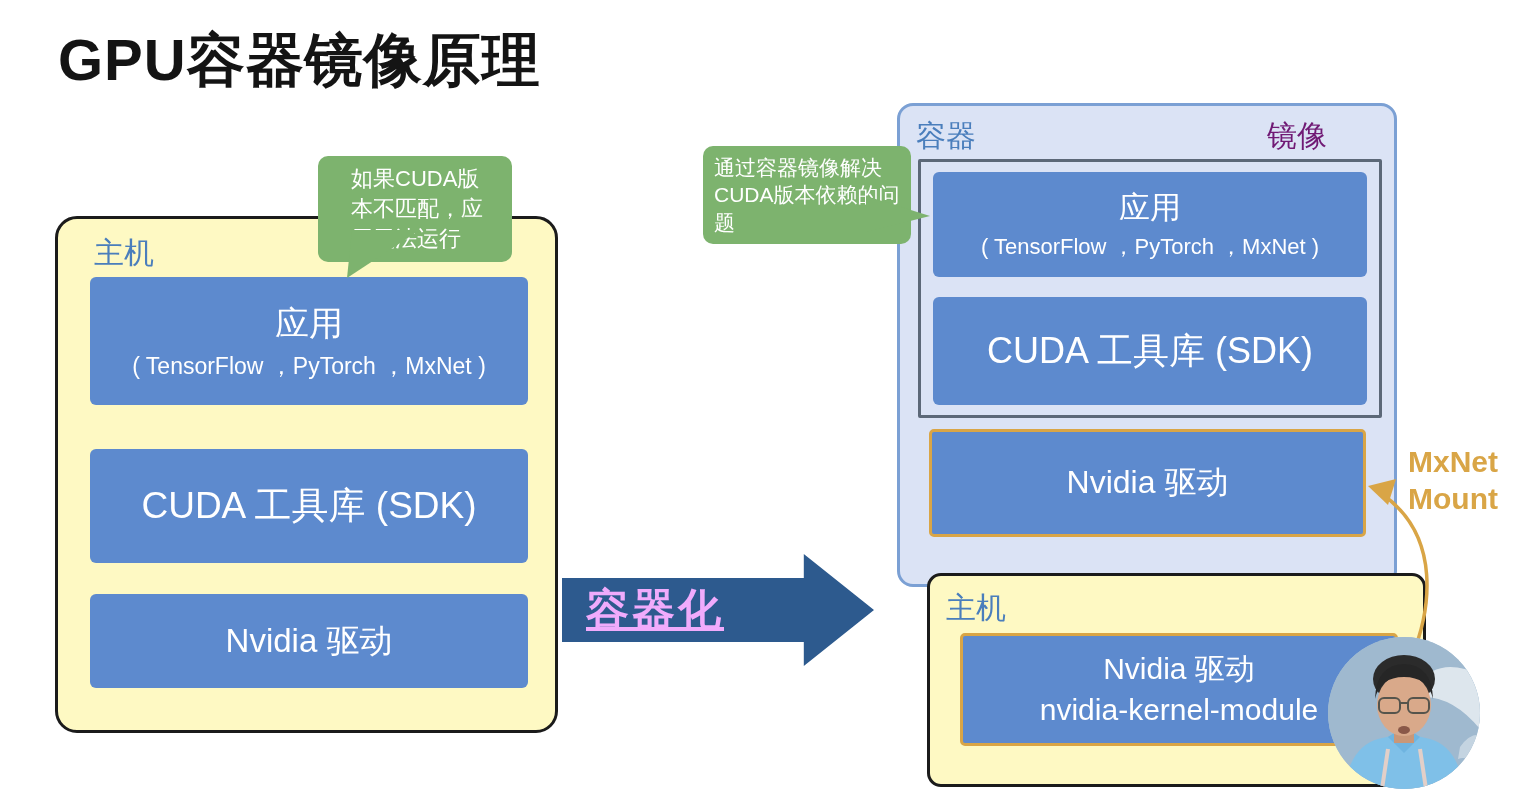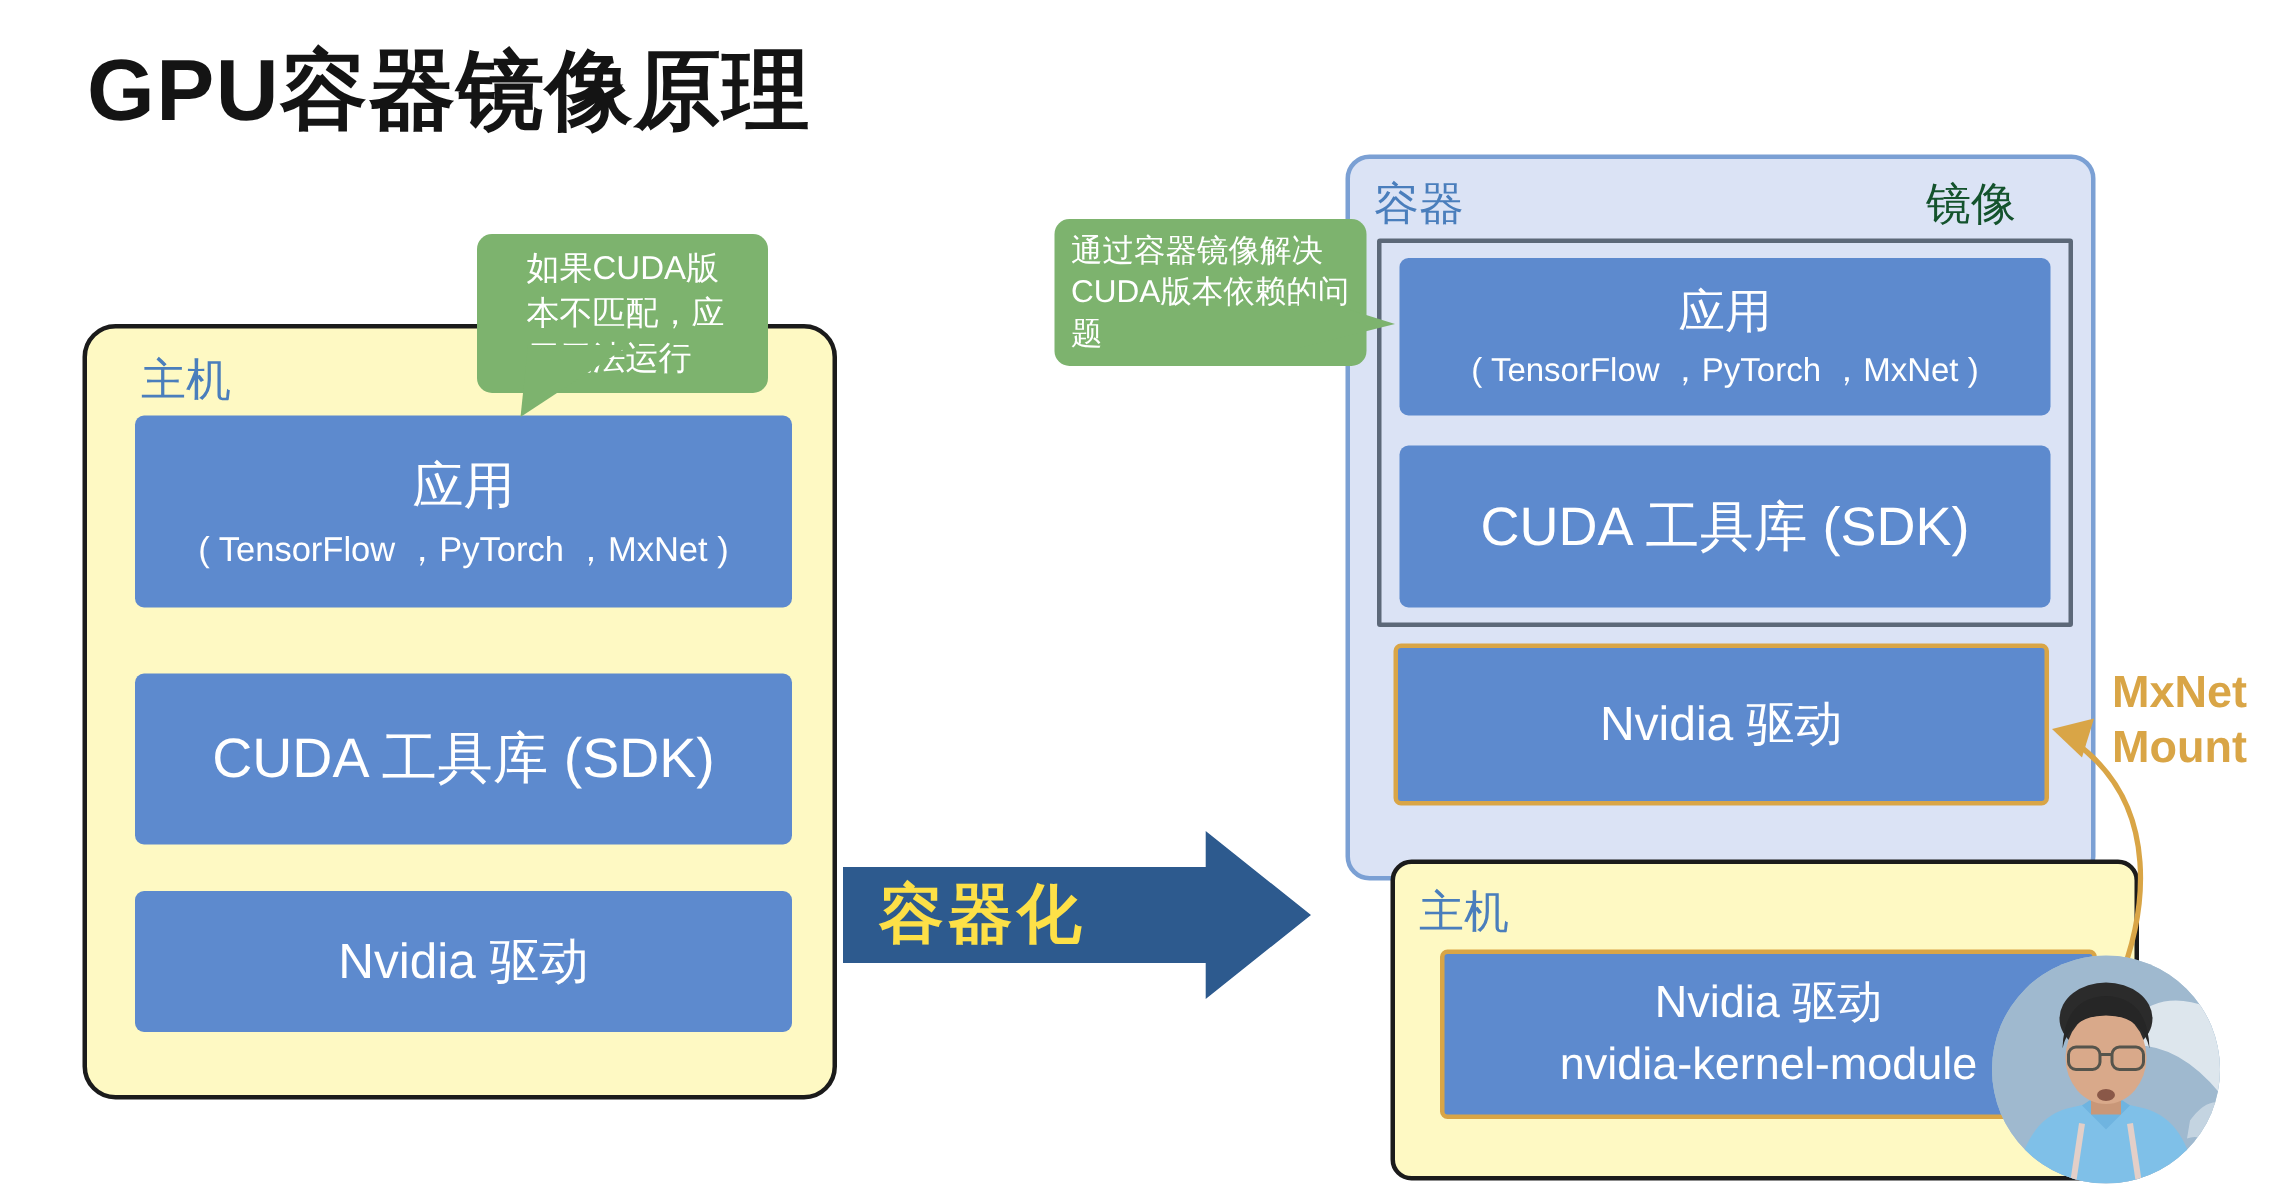--- a/index.html
+++ b/index.html
@@ -22,21 +22,21 @@
   .panel-label {
     position:absolute; font-size:30px; color:var(--label-blue,#4a7ebc);
   }
   .host-left { left:25px; top:216px; width:503px; height:517px; border-radius:22px; }
   .host-bottom { left:897px; top:573px; width:499px; height:214px; border-radius:14px; }
 
   .container-right {
     left:897px; top:103px; width:500px; height:484px; border-radius:16px;
     background:var(--container-fill,#dbe3f5); border:3px solid var(--container-border,#7ba0d4);
   }
-  .image-label { position:absolute; right:50px; top:10px; font-size:30px; color:#14532d;text-align:right; }
+  .image-label { position:absolute; right:67px; top:10px; font-size:30px; color:#701a75;text-align:right; }
   .image-box {
     position:absolute; left:18px; top:53px; width:464px; height:259px;
     border:3px solid var(--image-box-border,#5c6878); border-radius:2px;
   }
 
   
   .bbox {
     position:absolute; background:var(--box-blue,#5d8ace); color:#ffffff;
     border-radius:6px; display:flex; flex-direction:column;
     align-items:center; justify-content:center; text-align:center;
@@ -66,21 +66,21 @@
   .callout-right { left:687px; top:146px; width:208px; font-size:21px; line-height:1.30;margin-left:16px; }
 
   
   .transform-arrow {
     left:562px; top:554px; width:312px; height:112px;
     background:var(--arrow-blue,#2d5a8e);
     clip-path:polygon(0 21.5%, 77.5% 21.5%, 77.5% 0, 100% 50%, 77.5% 100%, 77.5% 78.5%, 0 78.5%);
   }
   .transform-arrow .lbl {
     position:absolute; left:24px; top:50%; transform:translateY(-50%);
-    color:#fde047; font-size:43px; font-weight:bold; letter-spacing:3px; white-space:nowrap;
+    color:#f0abfc; font-size:43px; font-weight:bold; letter-spacing:3px; white-space:nowrap;text-decoration:underline;
   }
 
   
   .mount-bind {
     left:1408px; top:444px; font-size:30px; font-weight:600; line-height:1.22;
     color:var(--accent-orange,#d9a546);
   }
 
   
   .overlay { left:0; top:0; width:1516px; height:790px; pointer-events:none; }

